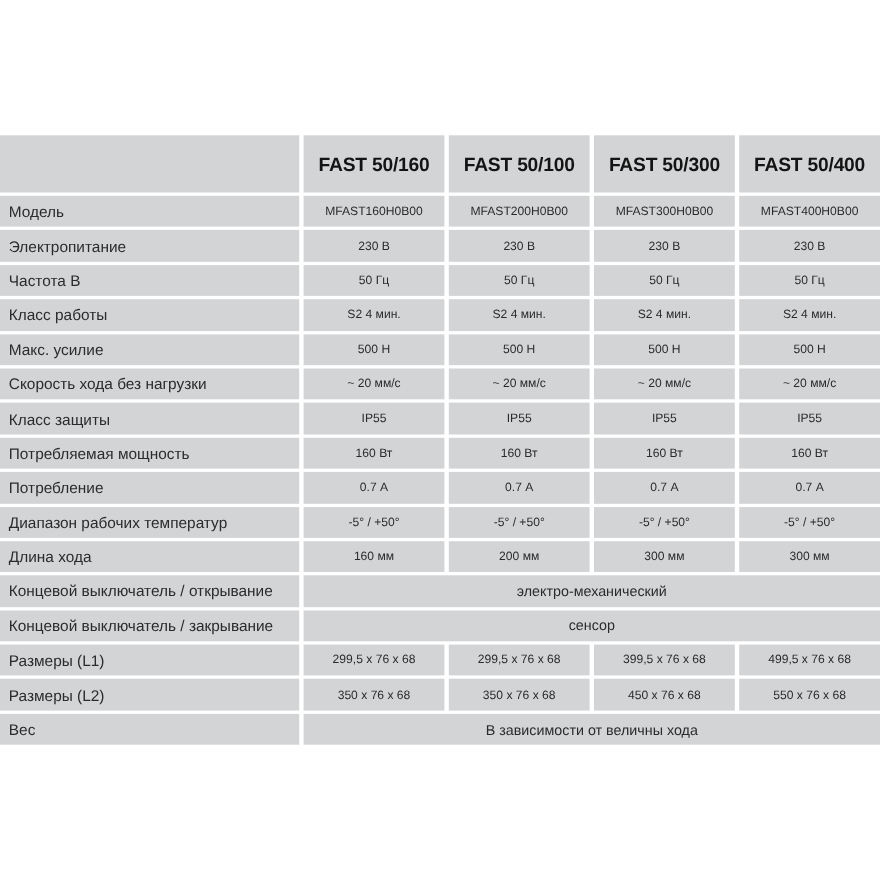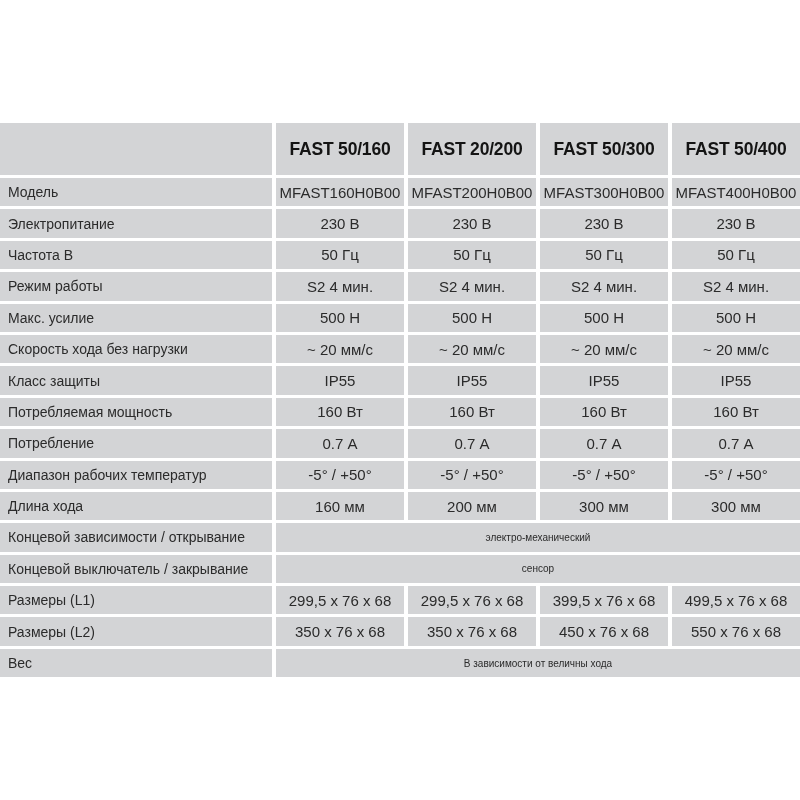--- a/index.html
+++ b/index.html
@@ -42,56 +42,56 @@
   }
   .label-cell {
     justify-content: flex-start;
     padding-left: 8px;
     font-size: 14px;
     color: var(--label-text, #2b2b2b);
     text-align: right;
   }
   .value-cell {
     justify-content: center;
-    font-size: 15px;
+    font-size: 11px;
     color: var(--value-text, #2b2b2b);
   }
   .span-cell {
     grid-column: 2 / 6;
     justify-content: center;
-    font-size: 10px;
+    font-size: 13px;
     color: var(--value-text, #2b2b2b);
   }
 </style>
 </head>
 <body>
 
 <div class="page">
   <div class="spec-table" id="spec-table">
       <div class="cell corner-cell"></div>
       <div class="cell header-cell">FAST 50/160</div>
-      <div class="cell header-cell">FAST 20/200</div>
+      <div class="cell header-cell">FAST 50/100</div>
       <div class="cell header-cell">FAST 50/300</div>
       <div class="cell header-cell">FAST 50/400</div>
       <div class="cell label-cell">Модель</div>
       <div class="cell value-cell">MFAST160H0B00</div>
       <div class="cell value-cell">MFAST200H0B00</div>
       <div class="cell value-cell">MFAST300H0B00</div>
       <div class="cell value-cell">MFAST400H0B00</div>
       <div class="cell label-cell">Электропитание</div>
       <div class="cell value-cell">230 В</div>
       <div class="cell value-cell">230 В</div>
       <div class="cell value-cell">230 В</div>
       <div class="cell value-cell">230 В</div>
       <div class="cell label-cell">Частота В</div>
       <div class="cell value-cell">50 Гц</div>
       <div class="cell value-cell">50 Гц</div>
       <div class="cell value-cell">50 Гц</div>
       <div class="cell value-cell">50 Гц</div>
-      <div class="cell label-cell">Режим работы</div>
+      <div class="cell label-cell">Класс работы</div>
       <div class="cell value-cell">S2 4 мин.</div>
       <div class="cell value-cell">S2 4 мин.</div>
       <div class="cell value-cell">S2 4 мин.</div>
       <div class="cell value-cell">S2 4 мин.</div>
       <div class="cell label-cell">Макс. усилие</div>
       <div class="cell value-cell">500 Н</div>
       <div class="cell value-cell">500 Н</div>
       <div class="cell value-cell">500 Н</div>
       <div class="cell value-cell">500 Н</div>
       <div class="cell label-cell">Скорость хода без нагрузки</div>
@@ -117,21 +117,21 @@
       <div class="cell label-cell">Диапазон рабочих температур</div>
       <div class="cell value-cell">-5° / +50°</div>
       <div class="cell value-cell">-5° / +50°</div>
       <div class="cell value-cell">-5° / +50°</div>
       <div class="cell value-cell">-5° / +50°</div>
       <div class="cell label-cell">Длина хода</div>
       <div class="cell value-cell">160 мм</div>
       <div class="cell value-cell">200 мм</div>
       <div class="cell value-cell">300 мм</div>
       <div class="cell value-cell">300 мм</div>
-      <div class="cell label-cell">Концевой зависимости / открывание</div>
+      <div class="cell label-cell">Концевой выключатель / открывание</div>
       <div class="cell span-cell">электро-механический</div>
       <div class="cell label-cell">Концевой выключатель / закрывание</div>
       <div class="cell span-cell">сенсор</div>
       <div class="cell label-cell">Размеры (L1)</div>
       <div class="cell value-cell">299,5 x 76 x 68</div>
       <div class="cell value-cell">299,5 x 76 x 68</div>
       <div class="cell value-cell">399,5 x 76 x 68</div>
       <div class="cell value-cell">499,5 x 76 x 68</div>
       <div class="cell label-cell">Размеры (L2)</div>
       <div class="cell value-cell">350 x 76 x 68</div>

